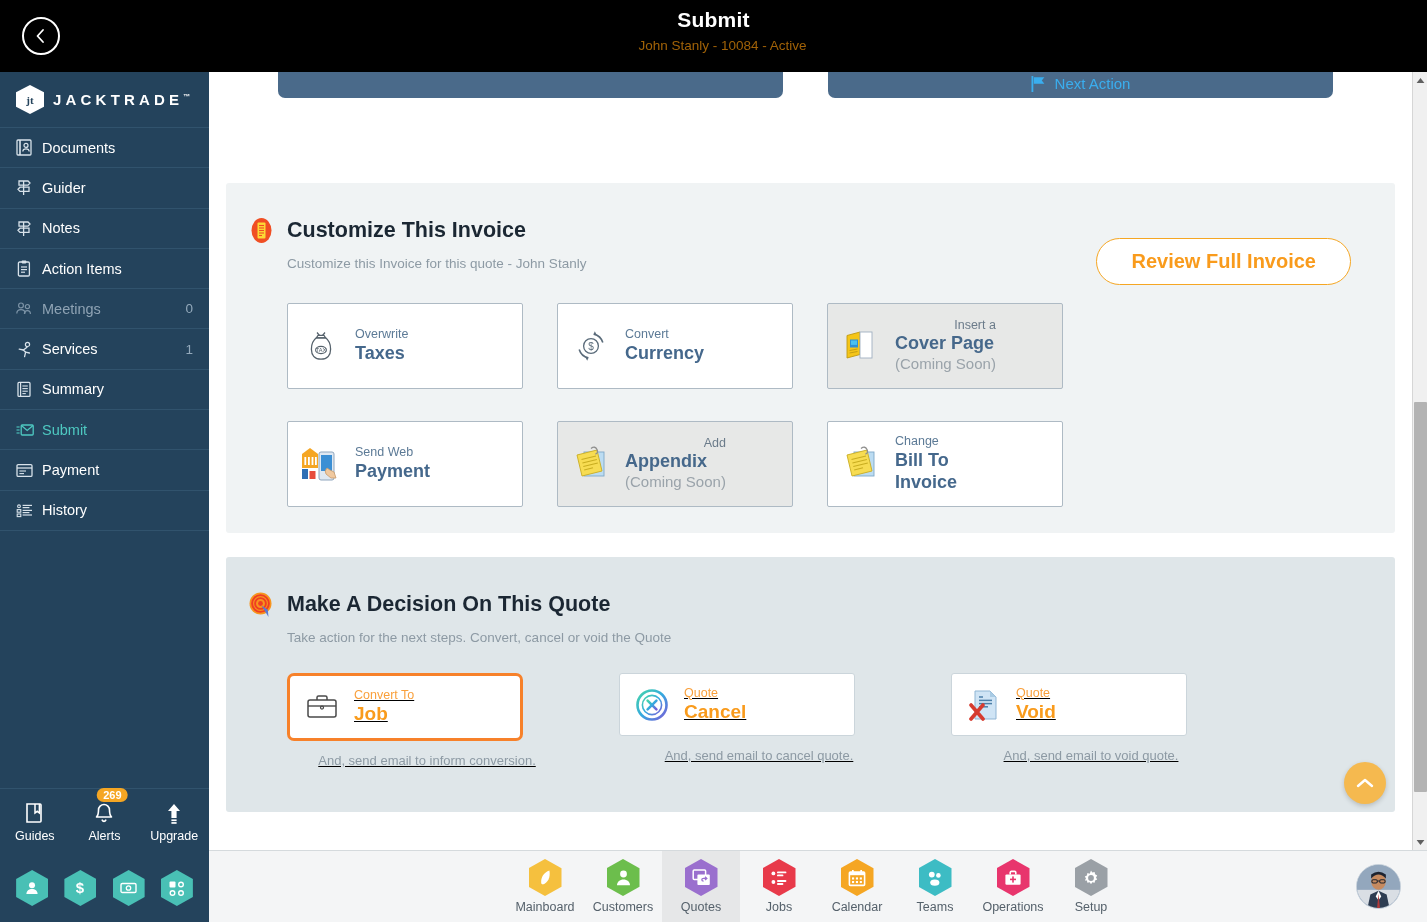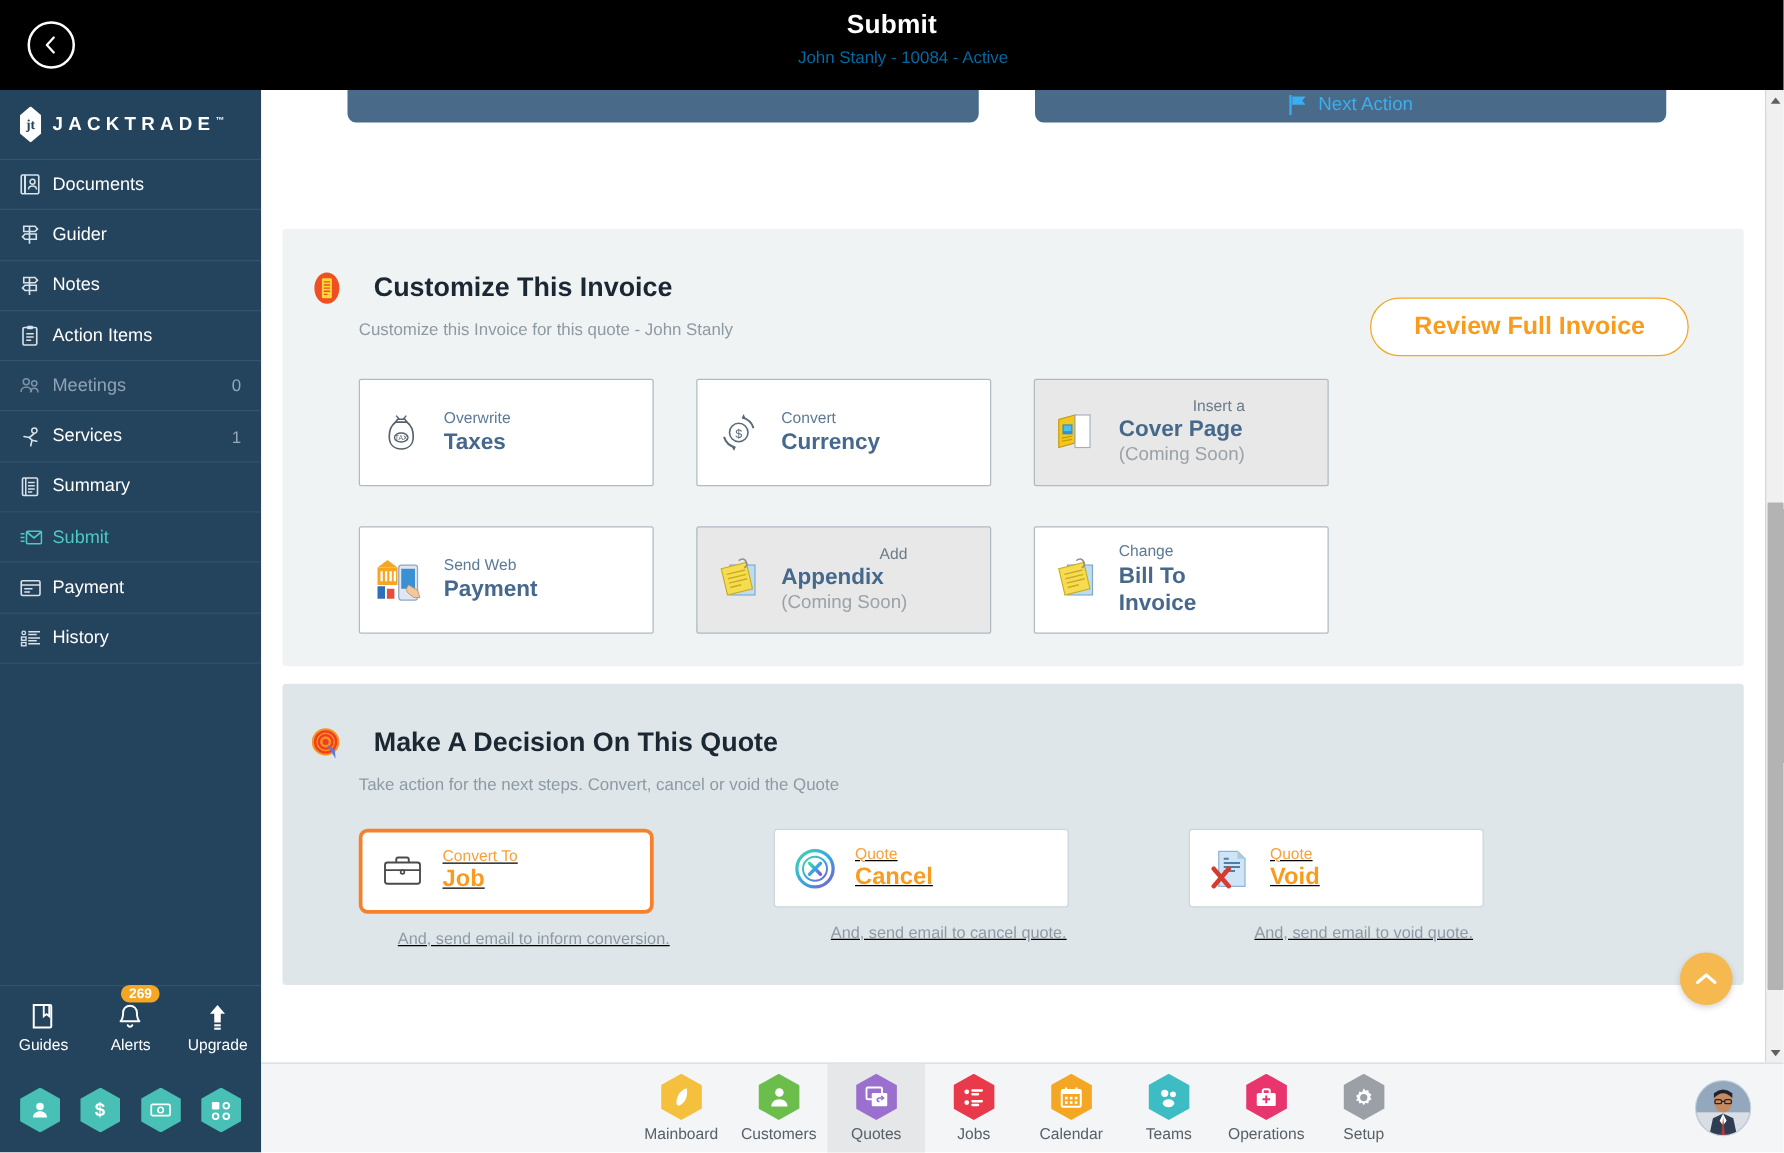--- a/index.html
+++ b/index.html
@@ -21,33 +21,33 @@
     width: 38px; height: 38px; border: 2px solid #ffffff; border-radius: 50%;
     display: flex; align-items: center; justify-content: center;
     cursor: pointer;
   }
   .back-btn svg { display:block; }
   .topbar-titles {
     position: absolute; left: 0; width: 1427px; top: 8px;
     text-align: center;
   }
   .topbar-title { font-size: 21px; font-weight: bold; letter-spacing: .2px; }
-  .topbar-sub { font-size: 13.5px; margin-top: 6px; color: #0369a1; font-weight: 400; margin-left: 18px; }
+  .topbar-sub { font-size: 13.5px; margin-top: 6px; color: #a16207; font-weight: 400; margin-left: 18px; }
 
   
   .sidebar {
     position: absolute; left: 0; top: 72px; width: 209px; height: 850px;
     background: #24435c; color: #ffffff;
   }
   .brand {
     height: 56px; display: flex; align-items: center; gap: 9px;
     padding-left: 16px; border-bottom: 1px solid #31536d;
   }
   .brand-hex {
-    width: 17px; height: 29px; background: #ffffff; position: relative;
+    width: 28px; height: 29px; background: #ffffff; position: relative;
     clip-path: polygon(50% 0%, 100% 25%, 100% 75%, 50% 100%, 0% 75%, 0% 25%);
     display: flex; align-items: center; justify-content: center;
   }
   .brand-hex span { color: #24435c; font-size: 11px; font-weight: bold; font-family: "Liberation Serif", serif; }
   .brand-name { font-size: 15px; letter-spacing: 4.2px; font-weight: 600; }
   .brand-tm { font-size: 7px; vertical-align: super; letter-spacing: 0; }
 
   .nav-item {
     height: 40.3px; display: flex; align-items: center;
     border-bottom: 1px solid #31536d; padding-left: 16px;
@@ -95,23 +95,23 @@
   .topcard {
     position: absolute; top: -26px; height: 52px; background: #4a6customize;
     background: #4a6a8a; border-radius: 7px;
   }
   .topcard.one { left: 69px; width: 505px; }
   .topcard.two { left: 619px; width: 505px; display:flex; align-items:flex-end; justify-content:center; padding-bottom:6px; }
   .next-action { color: #3aaeef; font-size: 15px; display: flex; align-items: center; gap: 9px; cursor: pointer; }
 
   .panel { margin: 0 17px 0 17px; border-radius: 3px; }
   .panel-a { background: #f0f3f4; padding: 34px 0 26px 0; margin-top: 54px; }
-  .panel-b { background: #dfe6e9; padding: 34px 0 30px 0; margin-top: 14px; }
-
-  .sec-head { display: flex; align-items: center; gap: 24px; padding-left: 22px; }
+  .panel-b { background: #dfe6e9; padding: 34px 0 44px 0; margin-top: 24px; }
+
+  .sec-head { display: flex; align-items: center; gap: 12px; padding-left: 22px; }
   .sec-icon { width: 27px; height: 27px; flex: 0 0 27px; position: relative; }
   .sec-title { font-size: 21.5px; font-weight: bold; color: #1b2733; }
   .sec-sub { font-size: 13.5px; color: #8d9aa4; padding-left: 61px; margin-top: 12px; }
 
   .review-btn {
     position: absolute; right: 44px; top: 55px;
     border: 1.6px solid #f5a623; color: #f99b1c; background: #ffffff;
     border-radius: 24px; padding: 11px 34px; font-size: 20px; font-weight: bold;
     cursor: pointer;
   }

